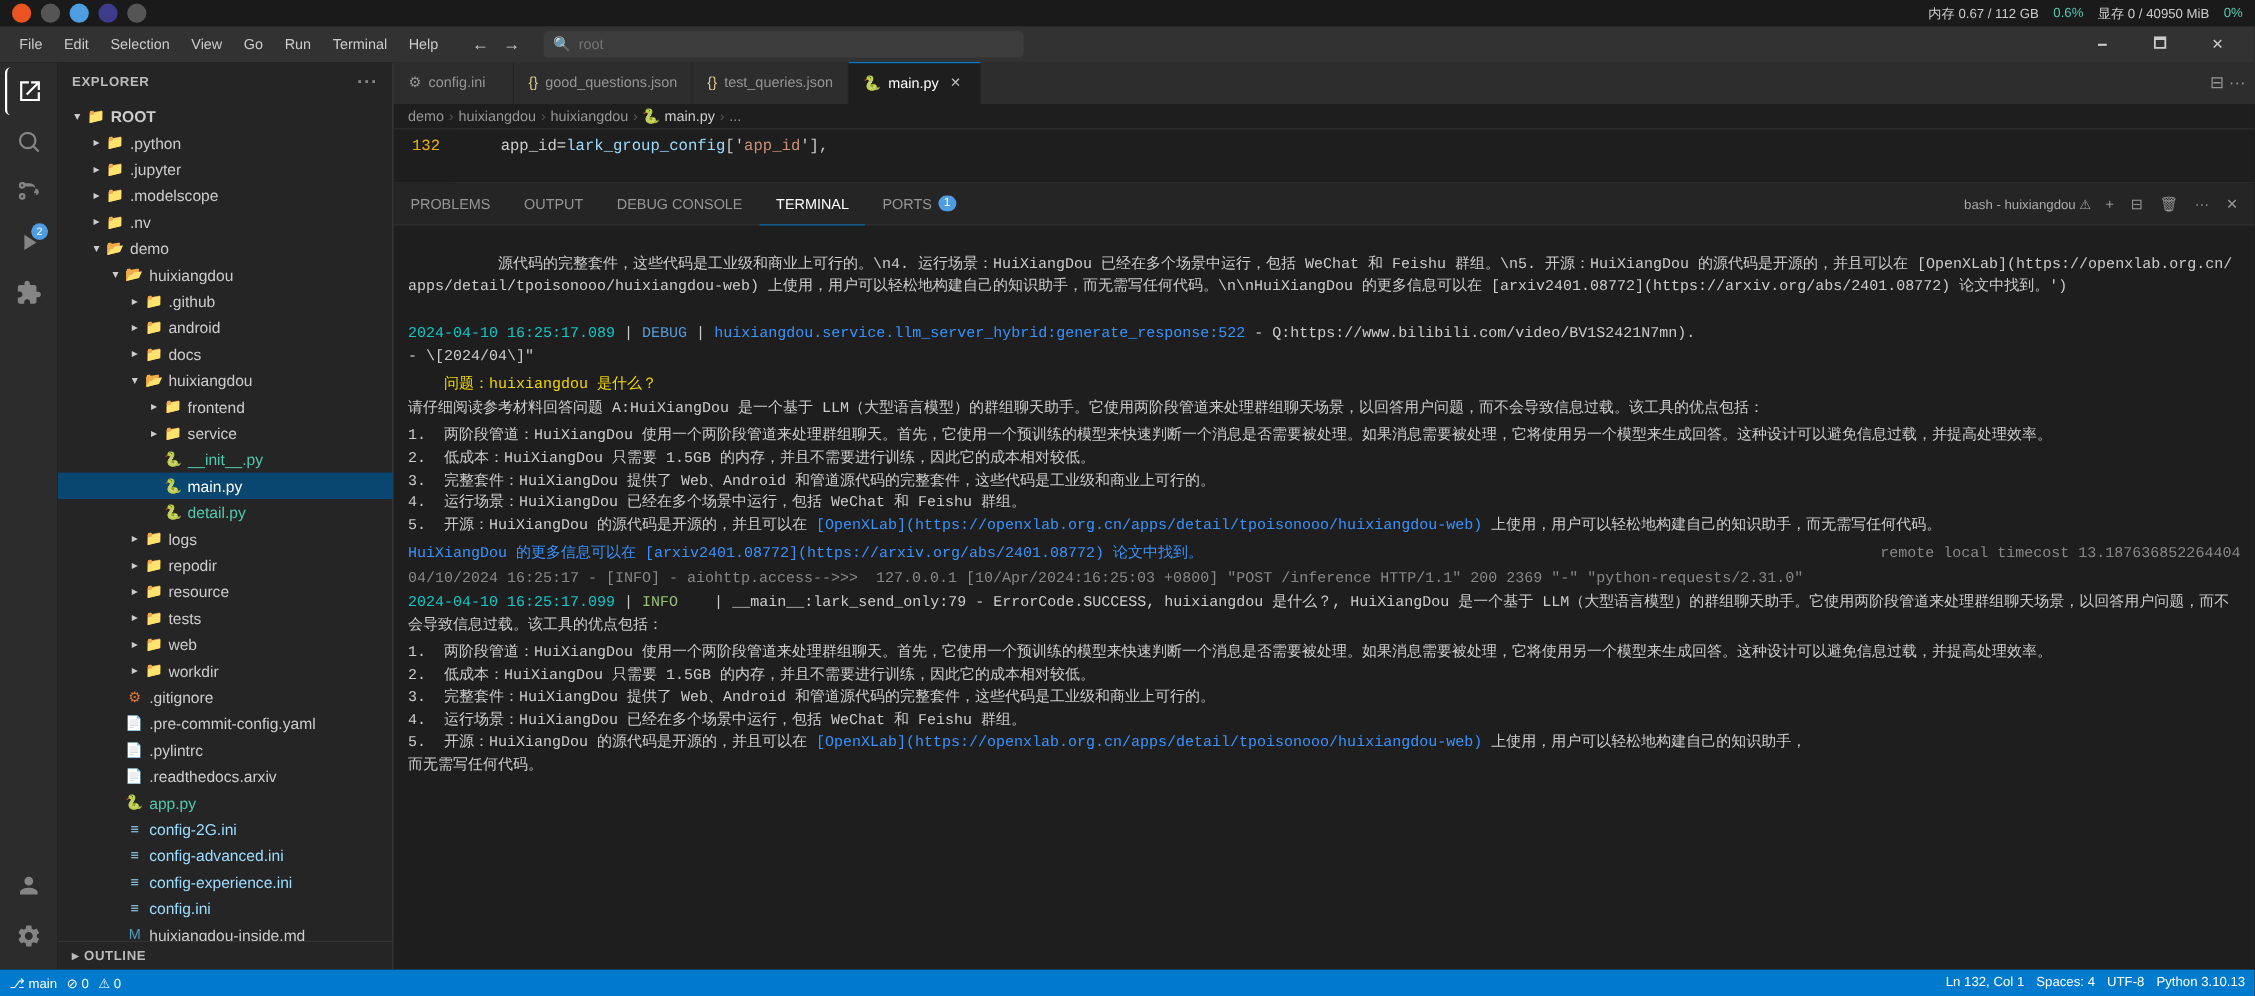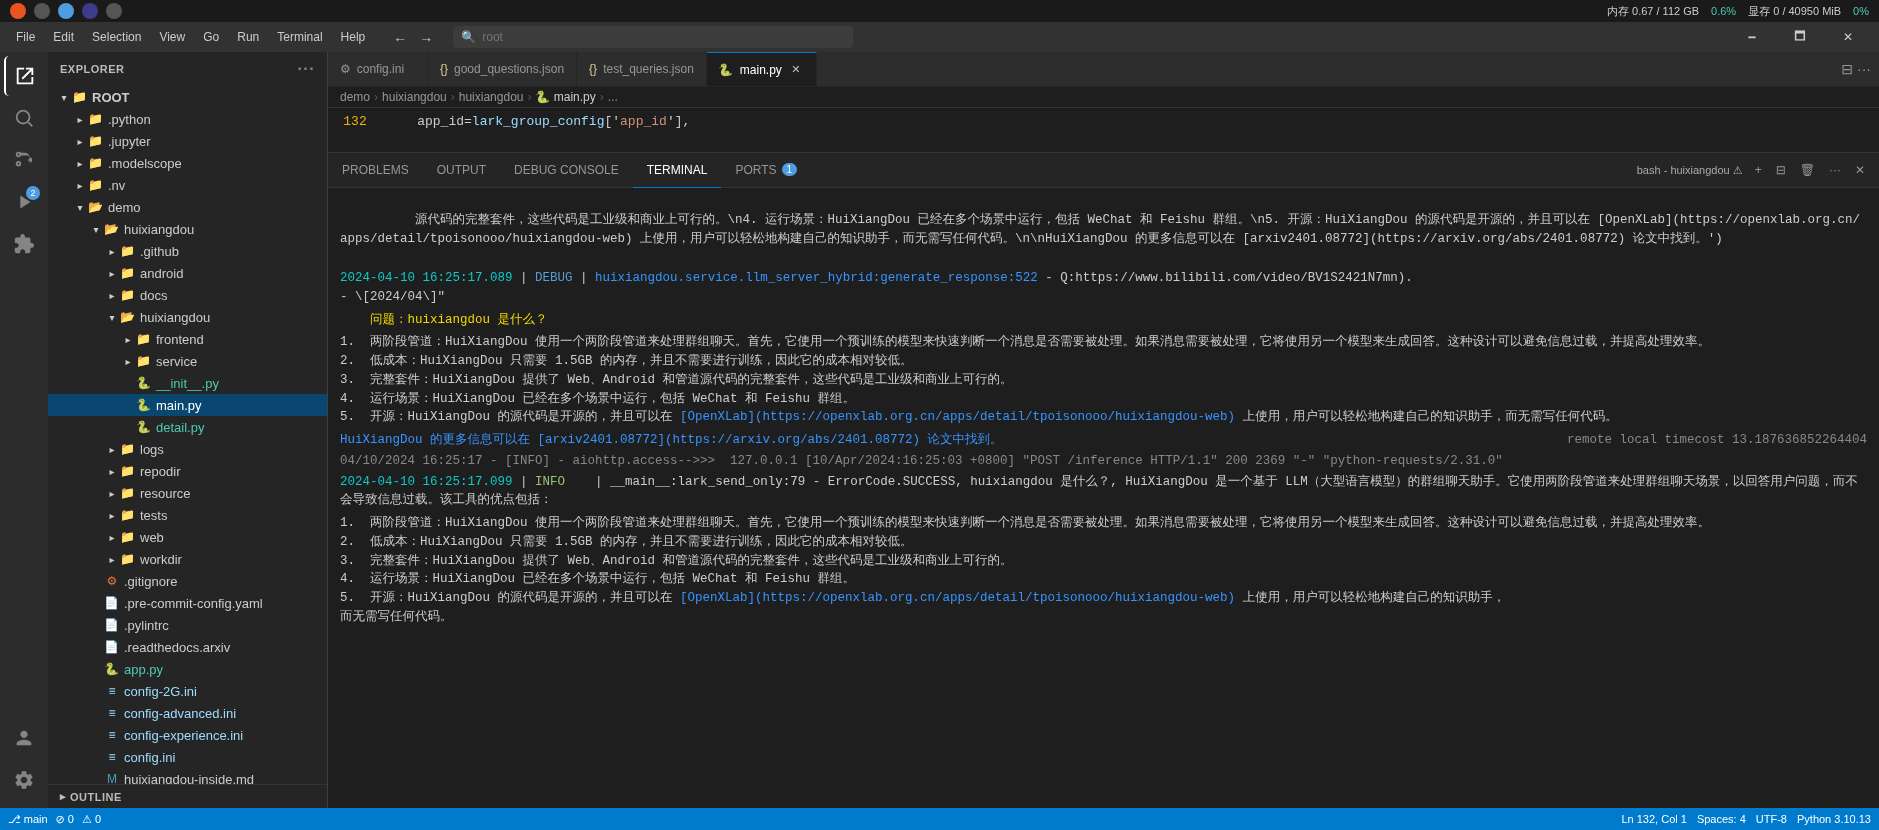--- a/index.html
+++ b/index.html
@@ -818,20 +818,23 @@
           <span style="color:#cccccc;"> | </span>
           <span style="color:#569cd6;">DEBUG</span>
           <span style="color:#cccccc;">    | </span>
           <span class="t-link">huixiangdou.service.llm_server_hybrid:generate_response:522</span>
           <span style="color:#cccccc;"> - Q:https://www.bilibili.com/video/BV1S2421N7mn).</span>
         </div>
         <div style="color:#cccccc;">- \[2024/04\]"</div>
         <div style="color:#f1d900;margin-top:4px;">
           &nbsp;&nbsp;&nbsp;&nbsp;问题：<span style="color:#f1d900;">huixiangdou 是什么？</span>
         </div>
+        <div style="color:#cccccc;margin-top:2px;">
+          请仔细阅读参考材料回答问题 A:HuiXiangDou 是一个基于 LLM（大型语言模型）的群组聊天助手。它使用两阶段管道来处理群组聊天场景，以回答用户问题，而不会导致信息过载。该工具的优点包括：
+        </div>
         <div style="color:#cccccc;margin-top:4px;">
           1. &nbsp;两阶段管道：HuiXiangDou 使用一个两阶段管道来处理群组聊天。首先，它使用一个预训练的模型来快速判断一个消息是否需要被处理。如果消息需要被处理，它将使用另一个模型来生成回答。这种设计可以避免信息过载，并提高处理效率。
         </div>
         <div style="color:#cccccc;">
           2. &nbsp;低成本：HuiXiangDou 只需要 1.5GB 的内存，并且不需要进行训练，因此它的成本相对较低。
         </div>
         <div style="color:#cccccc;">
           3. &nbsp;完整套件：HuiXiangDou 提供了 Web、Android 和管道源代码的完整套件，这些代码是工业级和商业上可行的。
         </div>
         <div style="color:#cccccc;">

